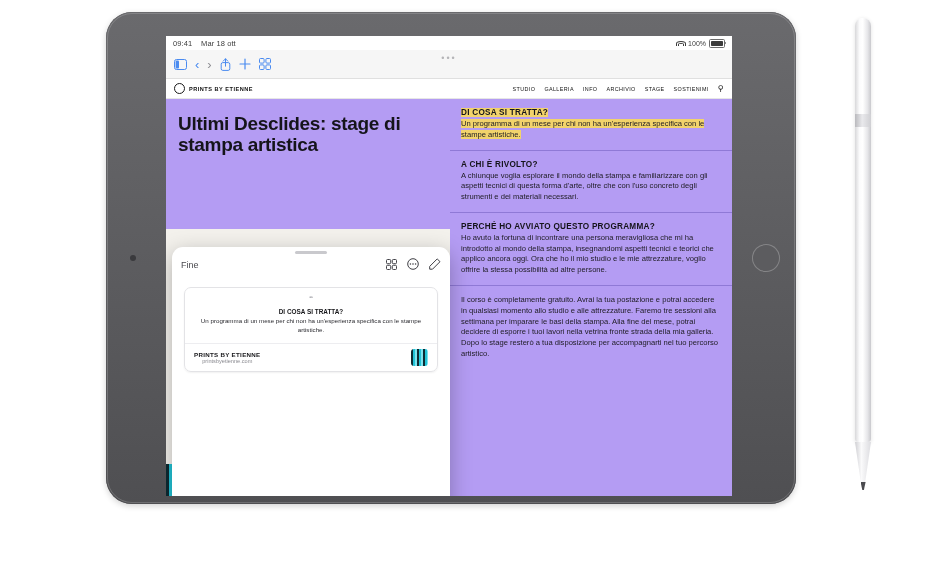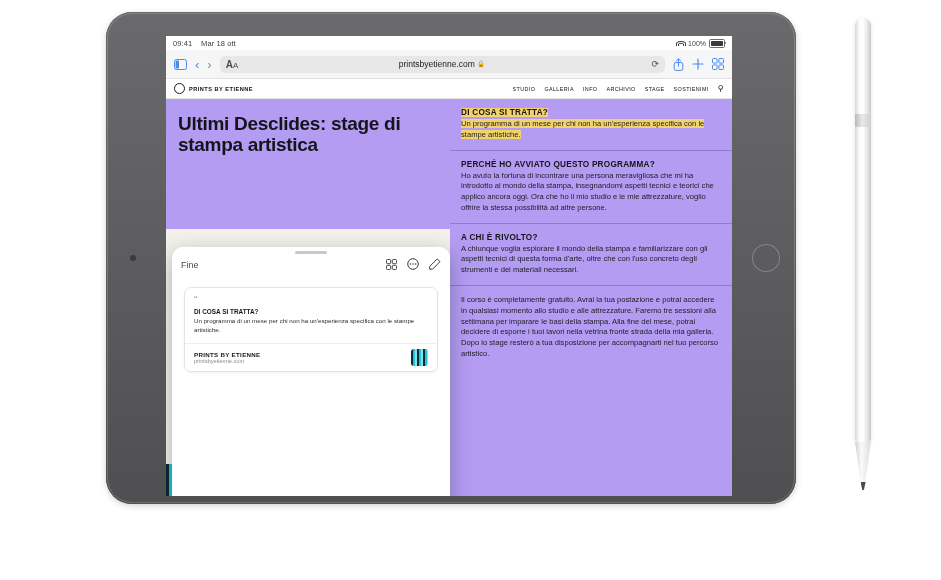--- a/index.html
+++ b/index.html
@@ -72,21 +72,21 @@
 
   .qblock{border-bottom:1px solid #8f79d6;padding:9px 11px 9px 11px;}
   .qblock:last-child{border-bottom:none;}
   .qtitle{font-size:8.2px;font-weight:bold;color:#15141a;letter-spacing:.25px;margin-bottom:2px;}
   .qtext{font-size:7.6px;line-height:1.42;color:#1d1b22;}
   .hl{background:#f2d36b;}
   .hl-title{background:#f2d36b;display:inline;}
 
   
   .sheet{position:absolute;left:6px;top:148px;width:278px;height:300px;background:#fff;border-radius:11px;
-        box-shadow:0 6px 22px rgba(0,0,0,.28);overflow:hidden;}
+        box-shadow:0 6px 22px rgba(0,0,0,.28);overflow:hidden;text-align:center;}
   .grab{position:absolute;left:50%;top:4px;transform:translateX(-50%);width:32px;height:3px;border-radius:2px;background:#c9c9cd;}
   .sheet-bar{height:24px;display:flex;align-items:center;justify-content:space-between;padding:6px 9px 0 9px;}
   .sheet-bar .done{font-size:9px;color:#4a4a4f;}
   .sheet-bar .tools{display:flex;align-items:center;gap:10px;color:#3f3f45;font-size:9.5px;}
   .snippet{margin:10px 12px 0 12px;border-radius:7px;border:1px solid #e3e3e6;overflow:hidden;box-shadow:0 1px 2px rgba(0,0,0,.06);}
   .snip-body{padding:7px 9px 8px 9px;}
   .quoteglyph{font-size:11px;color:#9a9aa0;line-height:1;}
   .snip-t{font-size:6.4px;font-weight:bold;color:#17171a;margin-top:2px;}
   .snip-p{font-size:6.2px;line-height:1.45;color:#2b2b30;margin-top:2px;}
   .snip-foot{border-top:1px solid #ededf0;padding:5px 9px;display:flex;align-items:center;justify-content:space-between;}
@@ -144,26 +144,20 @@
 
         <span class="tb-icon">
           <svg width="13" height="11" viewBox="0 0 13 11">
               <rect x="0.5" y="0.5" width="12" height="10" rx="2" fill="none" stroke="#4a8bf0"></rect>
               <rect x="1.6" y="1.6" width="3.4" height="7.8" rx="1" fill="#4a8bf0"></rect>
             </svg>
         </span>
         <span class="nav-arrow active">‹</span>
         <span class="nav-arrow">›</span>
 
-        <div class="urlbar">
-          <span class="aa"><b>A</b>A</span>
-          <span class="u">printsbyetienne.com</span>
-          <span class="lock">🔒</span>
-          <span class="reload">⟳</span>
-        </div>
 
         <span class="tb-icon">
           <svg width="11" height="13" viewBox="0 0 11 13">
               <rect x="1.2" y="4.6" width="8.6" height="7.8" rx="1.6" fill="none" stroke="#4a8bf0"></rect>
               <path d="M5.5 0.8 L5.5 8.2 M3.2 3.1 L5.5 0.8 L7.8 3.1" fill="none" stroke="#4a8bf0" stroke-linecap="round"></path>
             </svg>
         </span>
         <span class="tb-icon">
           <svg width="12" height="12" viewBox="0 0 12 12">
               <path d="M6 1 L6 11 M1 6 L11 6" stroke="#4a8bf0" stroke-width="1.2" stroke-linecap="round"></path>
@@ -214,27 +208,27 @@
           <div class="qblock">
             <div class="qtitle">
               <span class="hl-title">DI COSA SI TRATTA?</span>
             </div>
             <div class="qtext">
               <span class="hl">Un programma di un mese per chi non ha un'esperienza specifica con le stampe artistiche.</span>
             </div>
           </div>
 
           <div class="qblock">
+            <div class="qtitle">A CHI È RIVOLTO?</div>
+            <div class="qtext">A chiunque voglia esplorare il mondo della stampa e familiarizzare con gli aspetti tecnici di questa forma d'arte, oltre che con l'uso concreto degli strumenti e dei materiali necessari.</div>
+          </div>
+
+          <div class="qblock">
             <div class="qtitle">PERCHÉ HO AVVIATO QUESTO PROGRAMMA?</div>
             <div class="qtext">Ho avuto la fortuna di incontrare una persona meravigliosa che mi ha introdotto al mondo della stampa, insegnandomi aspetti tecnici e teorici che applico ancora oggi. Ora che ho il mio studio e le mie attrezzature, voglio offrire la stessa possibilità ad altre persone.</div>
-          </div>
-
-          <div class="qblock">
-            <div class="qtitle">A CHI È RIVOLTO?</div>
-            <div class="qtext">A chiunque voglia esplorare il mondo della stampa e familiarizzare con gli aspetti tecnici di questa forma d'arte, oltre che con l'uso concreto degli strumenti e dei materiali necessari.</div>
           </div>
 
           <div class="qblock">
             <div class="qtext">Il corso è completamente gratuito. Avrai la tua postazione e potrai accedere in qualsiasi momento allo studio e alle attrezzature. Faremo tre sessioni alla settimana per imparare le basi della stampa. Alla fine del mese, potrai decidere di esporre i tuoi lavori nella vetrina fronte strada della mia galleria. Dopo lo stage resterò a tua disposizione per accompagnarti nel tuo percorso artistico.</div>
           </div>
 
         </div>
 
         <div class="sheet">
           <div class="grab"></div>

